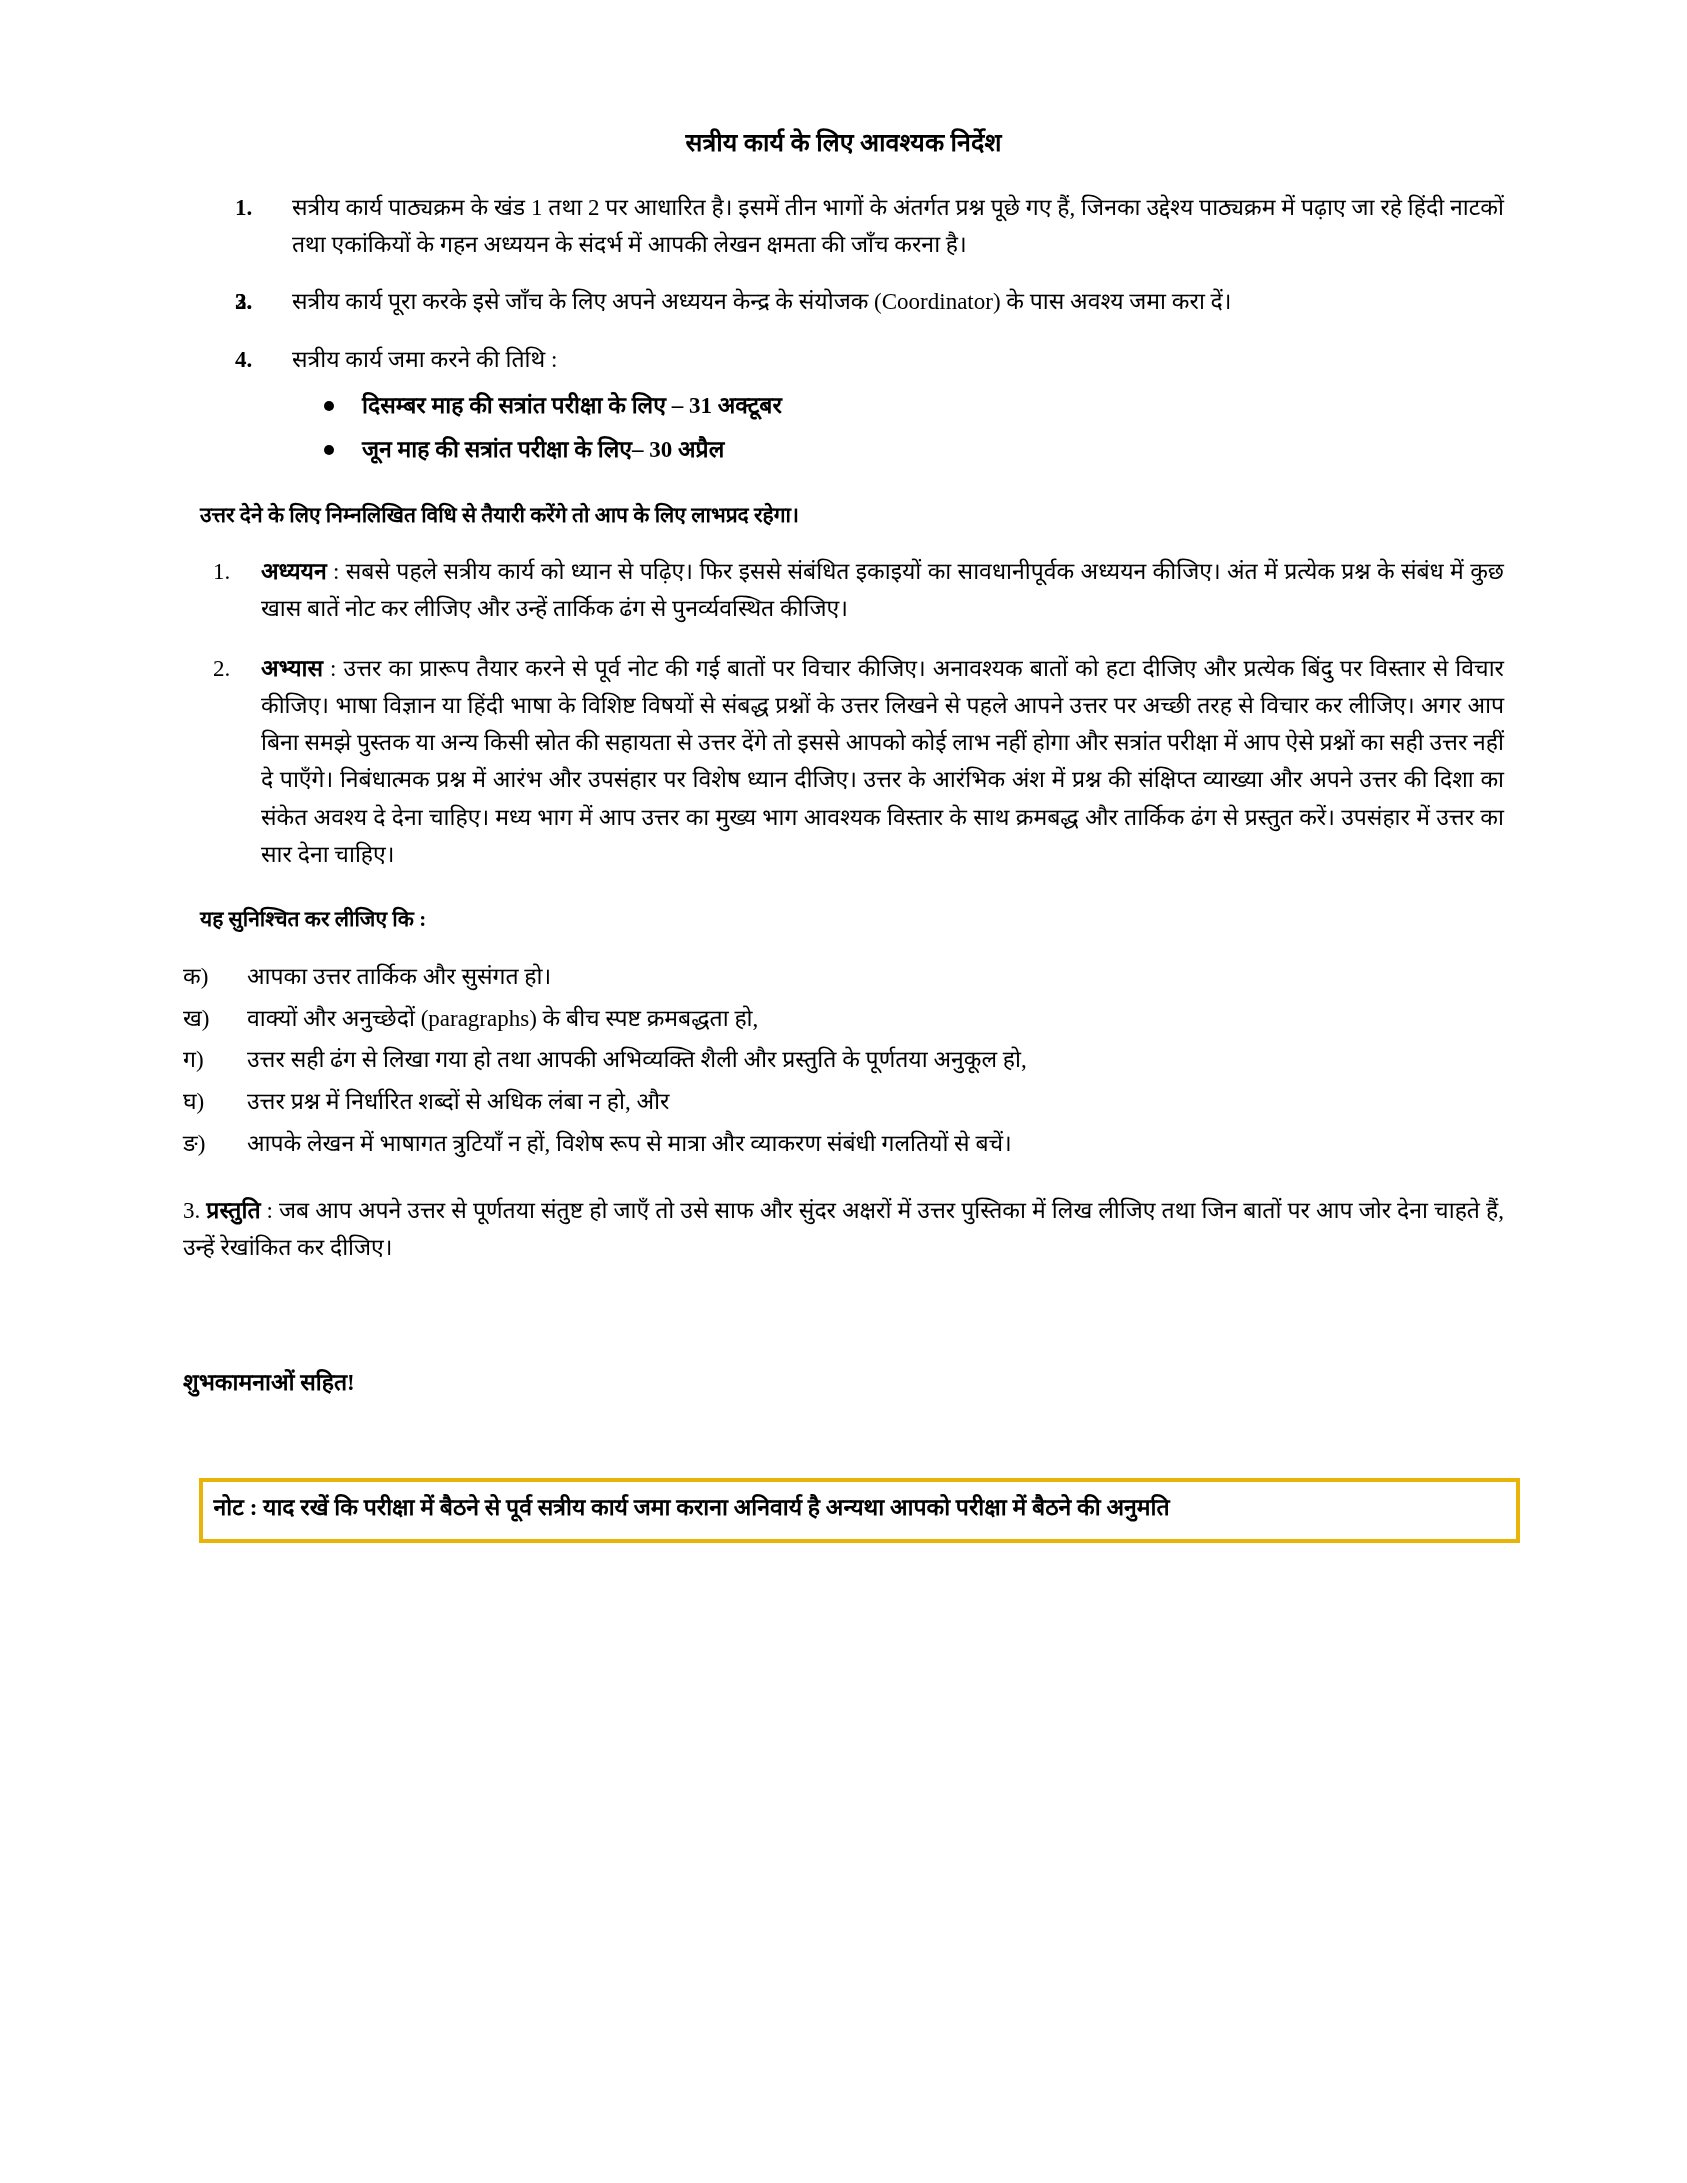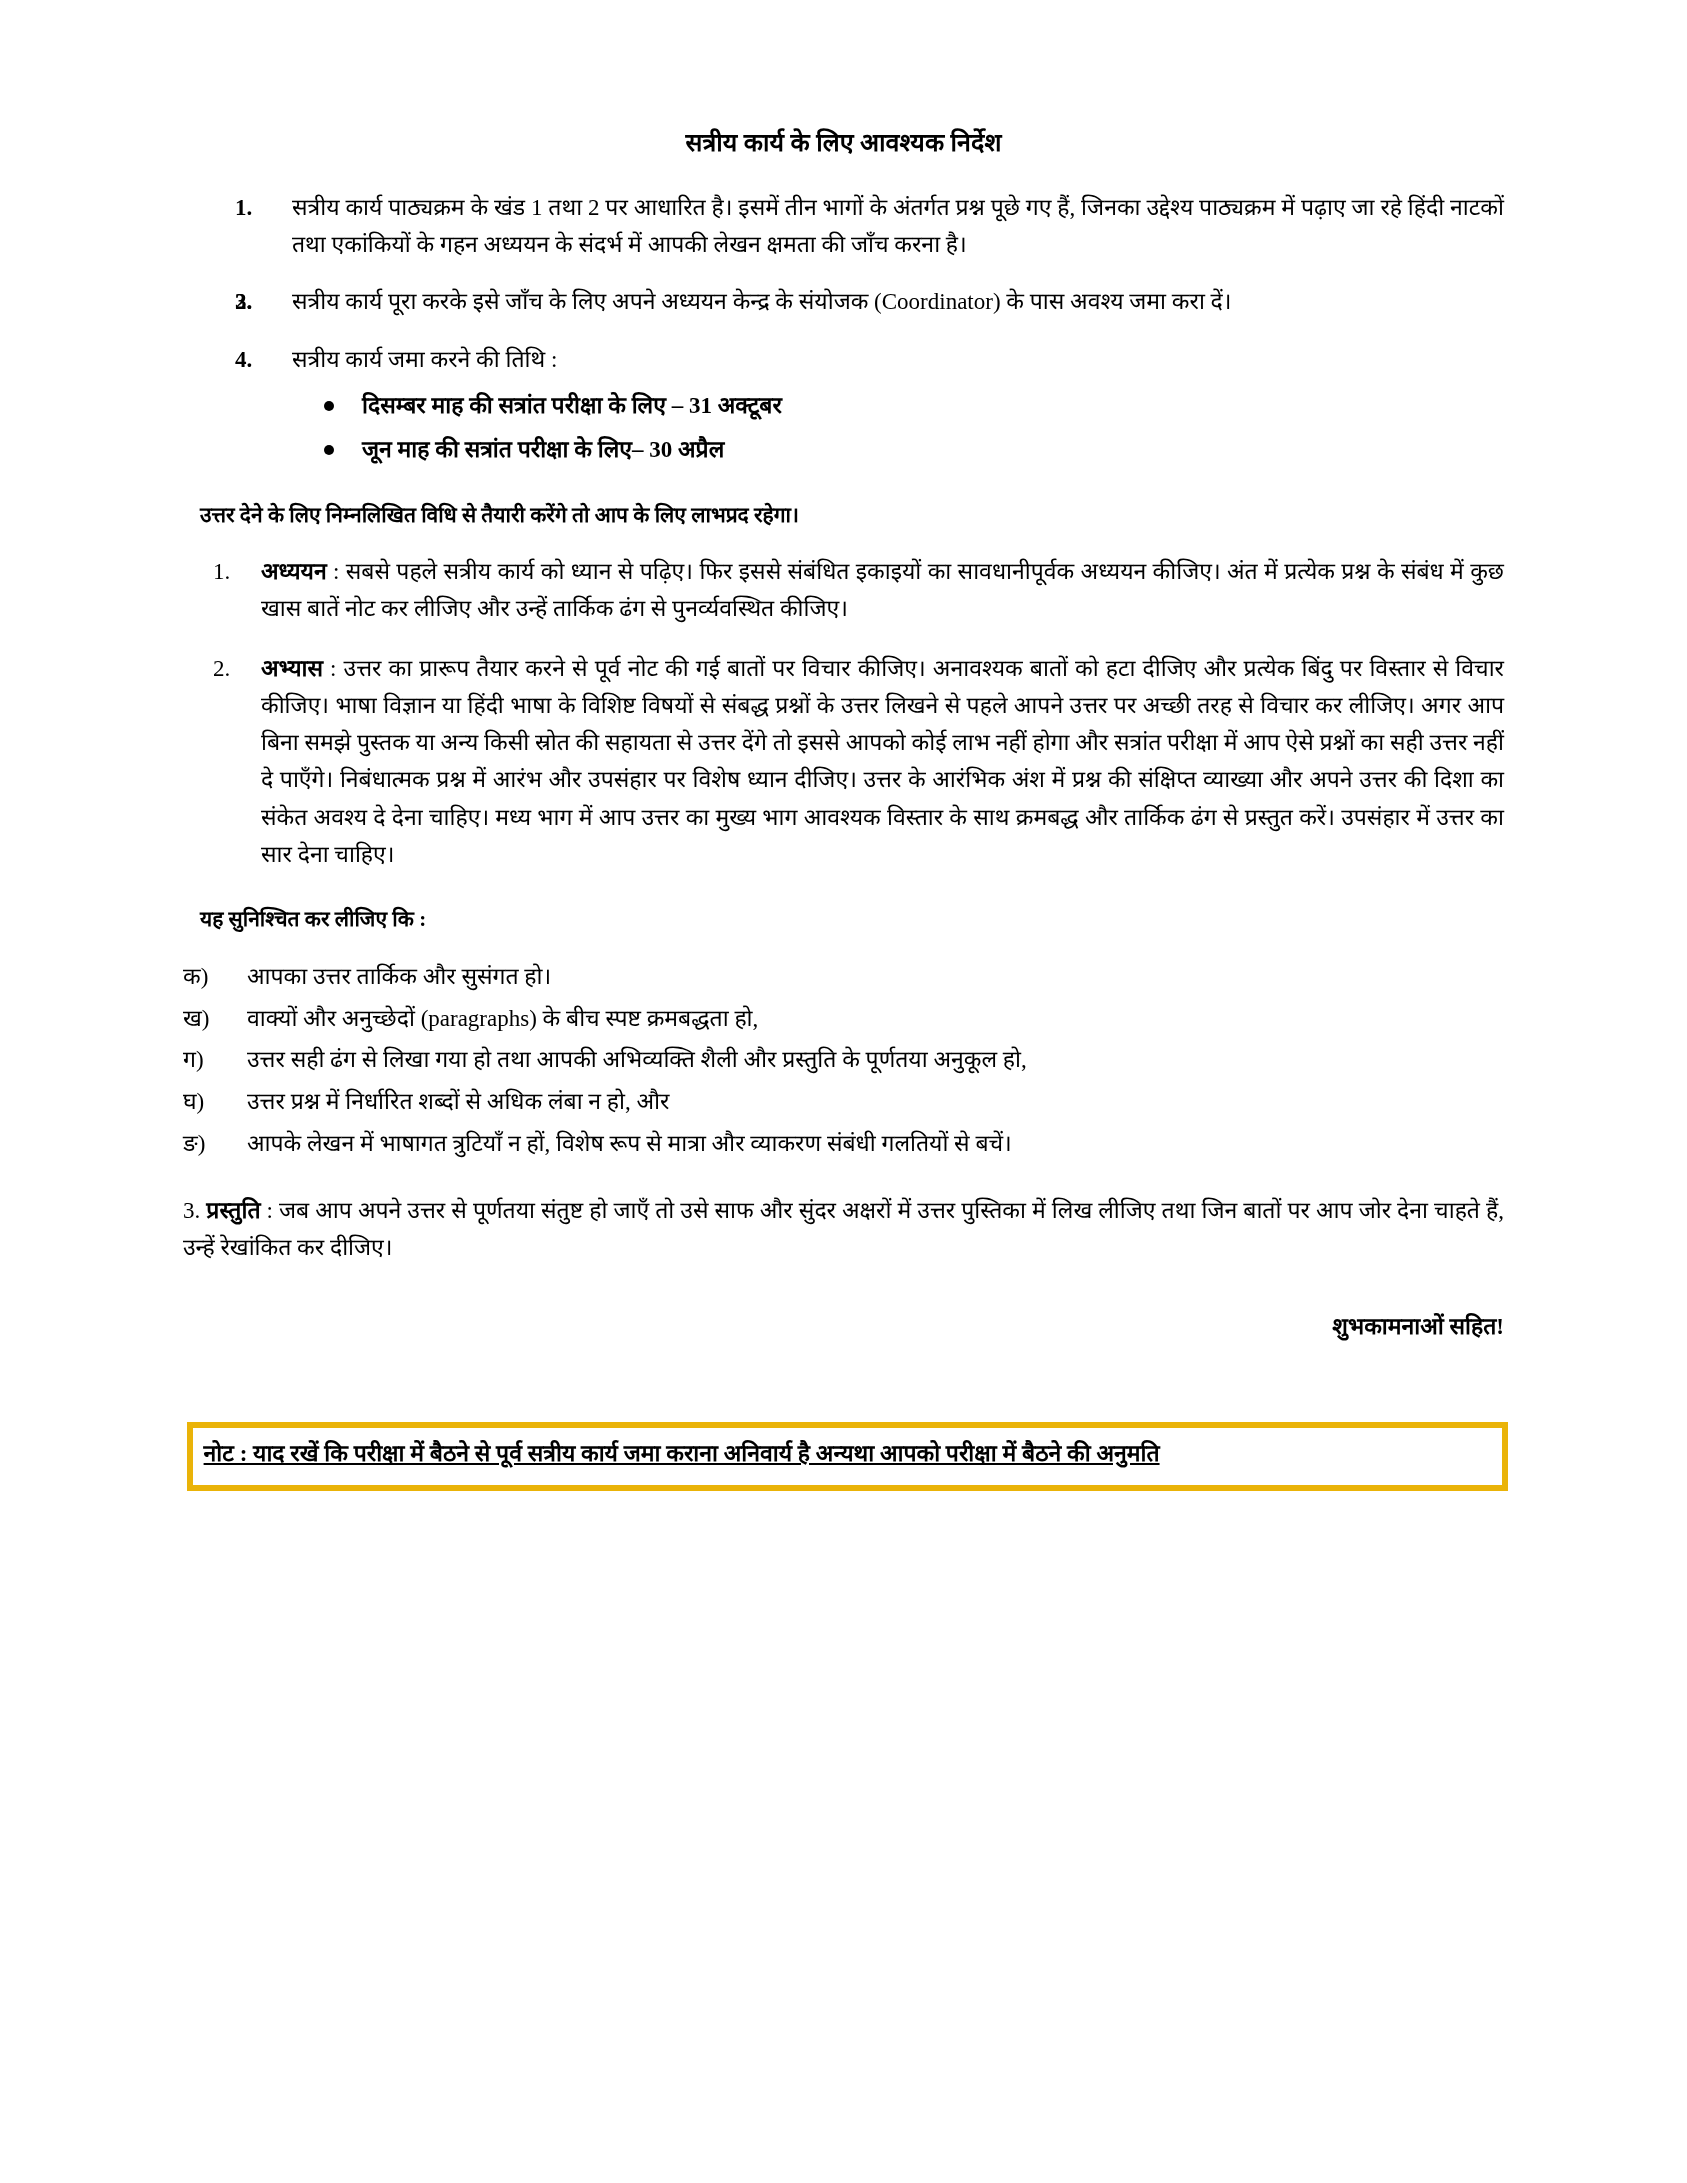--- a/index.html
+++ b/index.html
@@ -153,35 +153,34 @@
     padding-left: 0;
     font-size: 23px;
     line-height: 1.62;
     text-align: justify;
     text-justify: inter-word;
     text-indent: 0;
   }
 
   
   .closing {
-    margin: 44px 0 0 0;
-    text-align: right;
+    margin: 100px 0 0 0;
+    text-align: left;
     font-size: 23px;
     font-weight: 700;
     line-height: 1.5;
   }
 
   
   .note-box {
-    margin: 77px 0 0 4px;
-    border: 6px solid #eab308;
+    margin: 77px 0 0 16px;
+    border: 4px solid #eab308;
     padding: 8px 10.6px 13.2px 10.6px;
     box-sizing: border-box;
     width: 1321px;
-    text-decoration: underline;
   }
   .note-text {
     font-size: 23px;
     font-weight: 700;
     line-height: 1.58;
     margin: 0;
     padding-left: 0;
     text-indent: 0;
   }
   .note-text .note-second {

